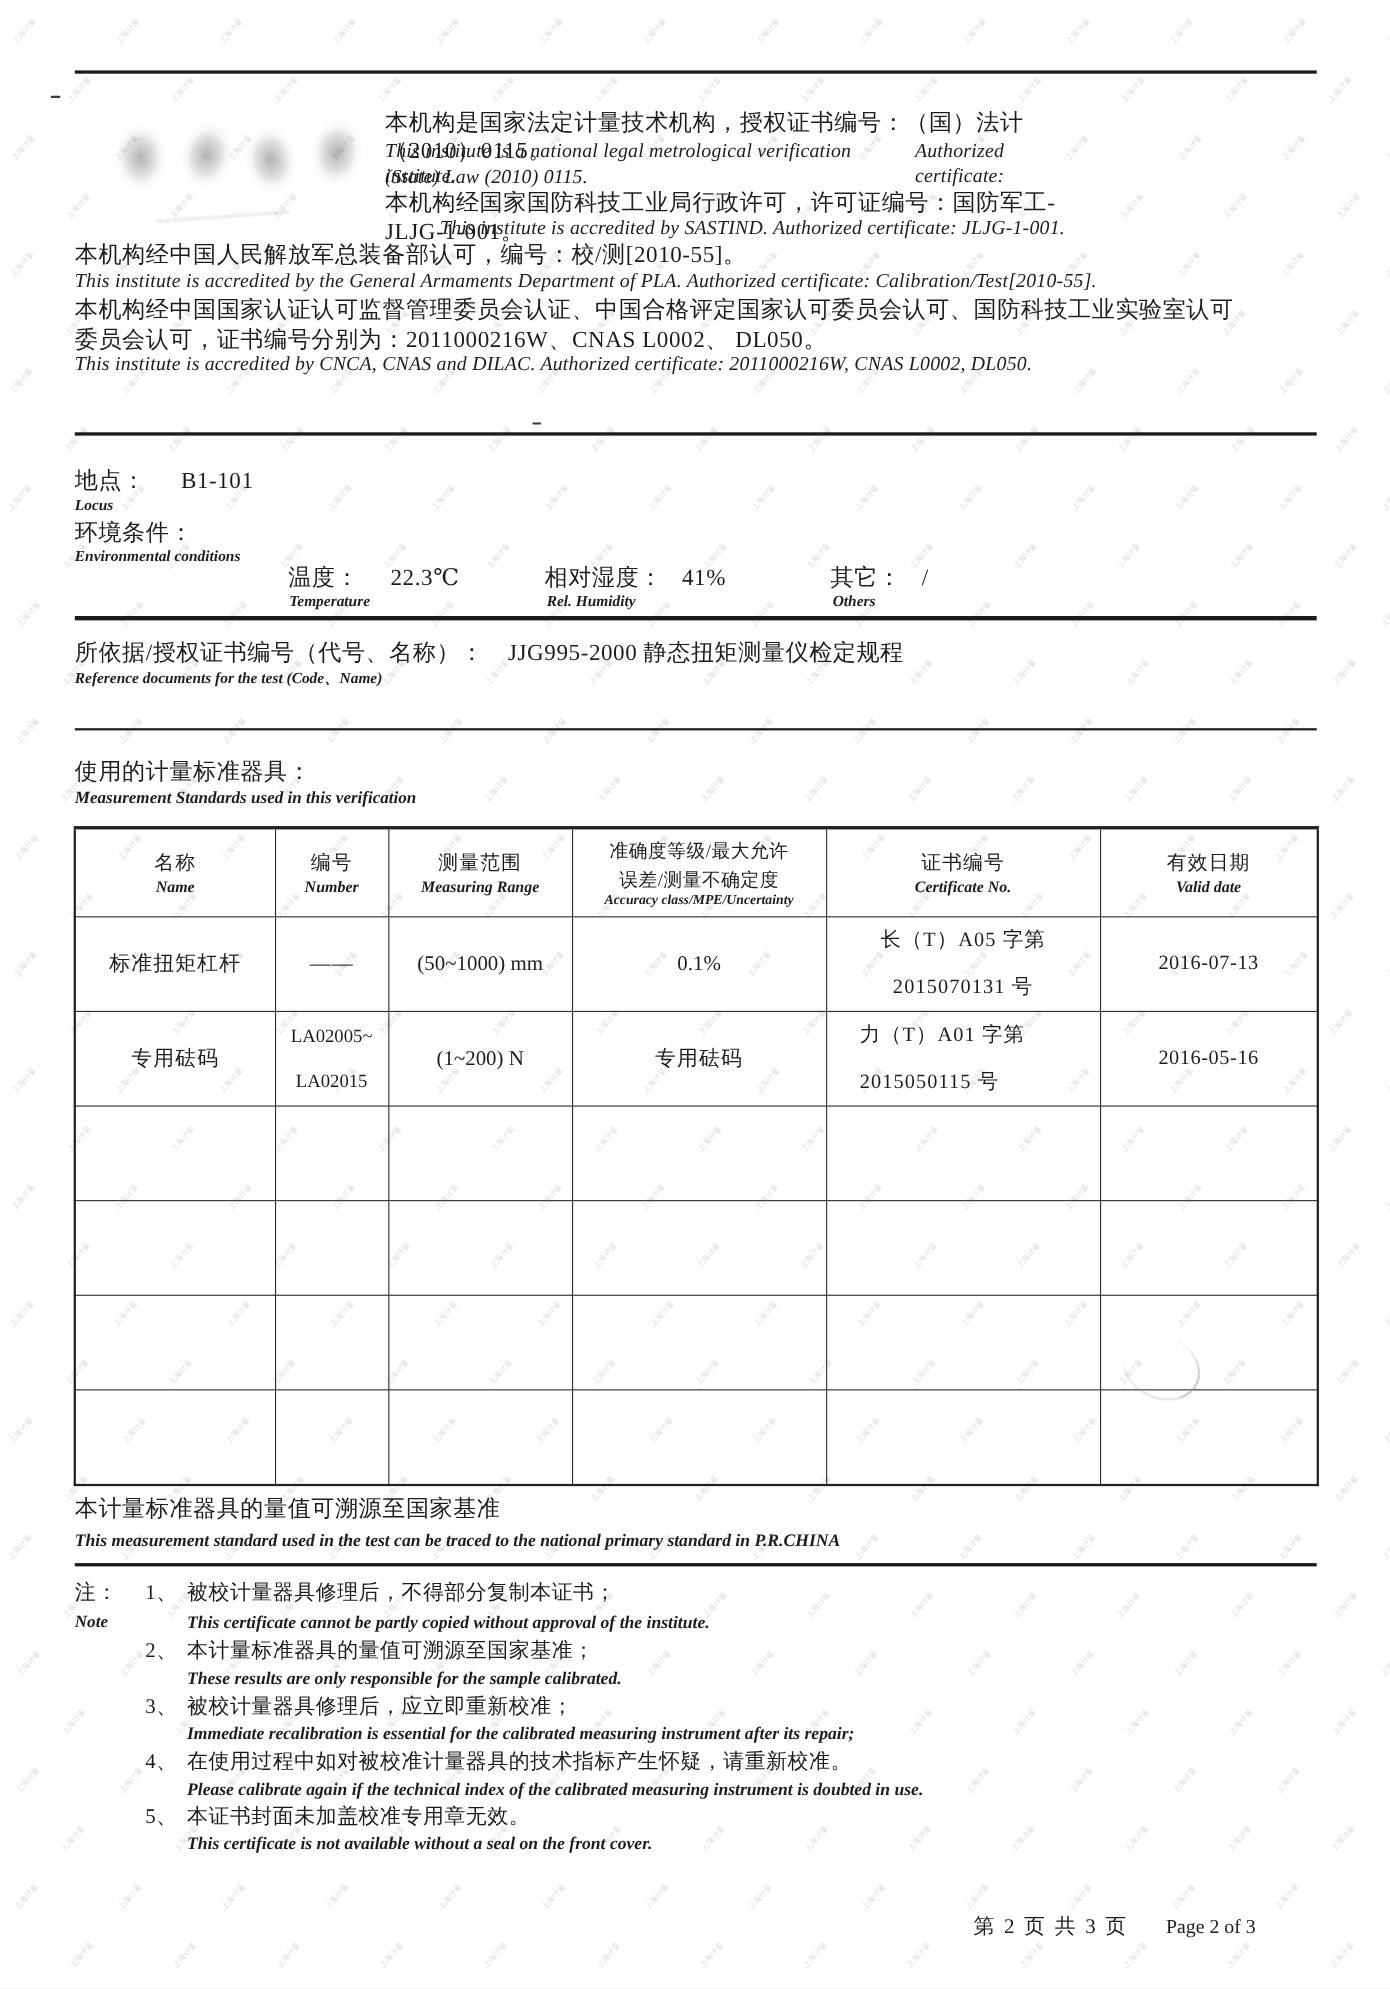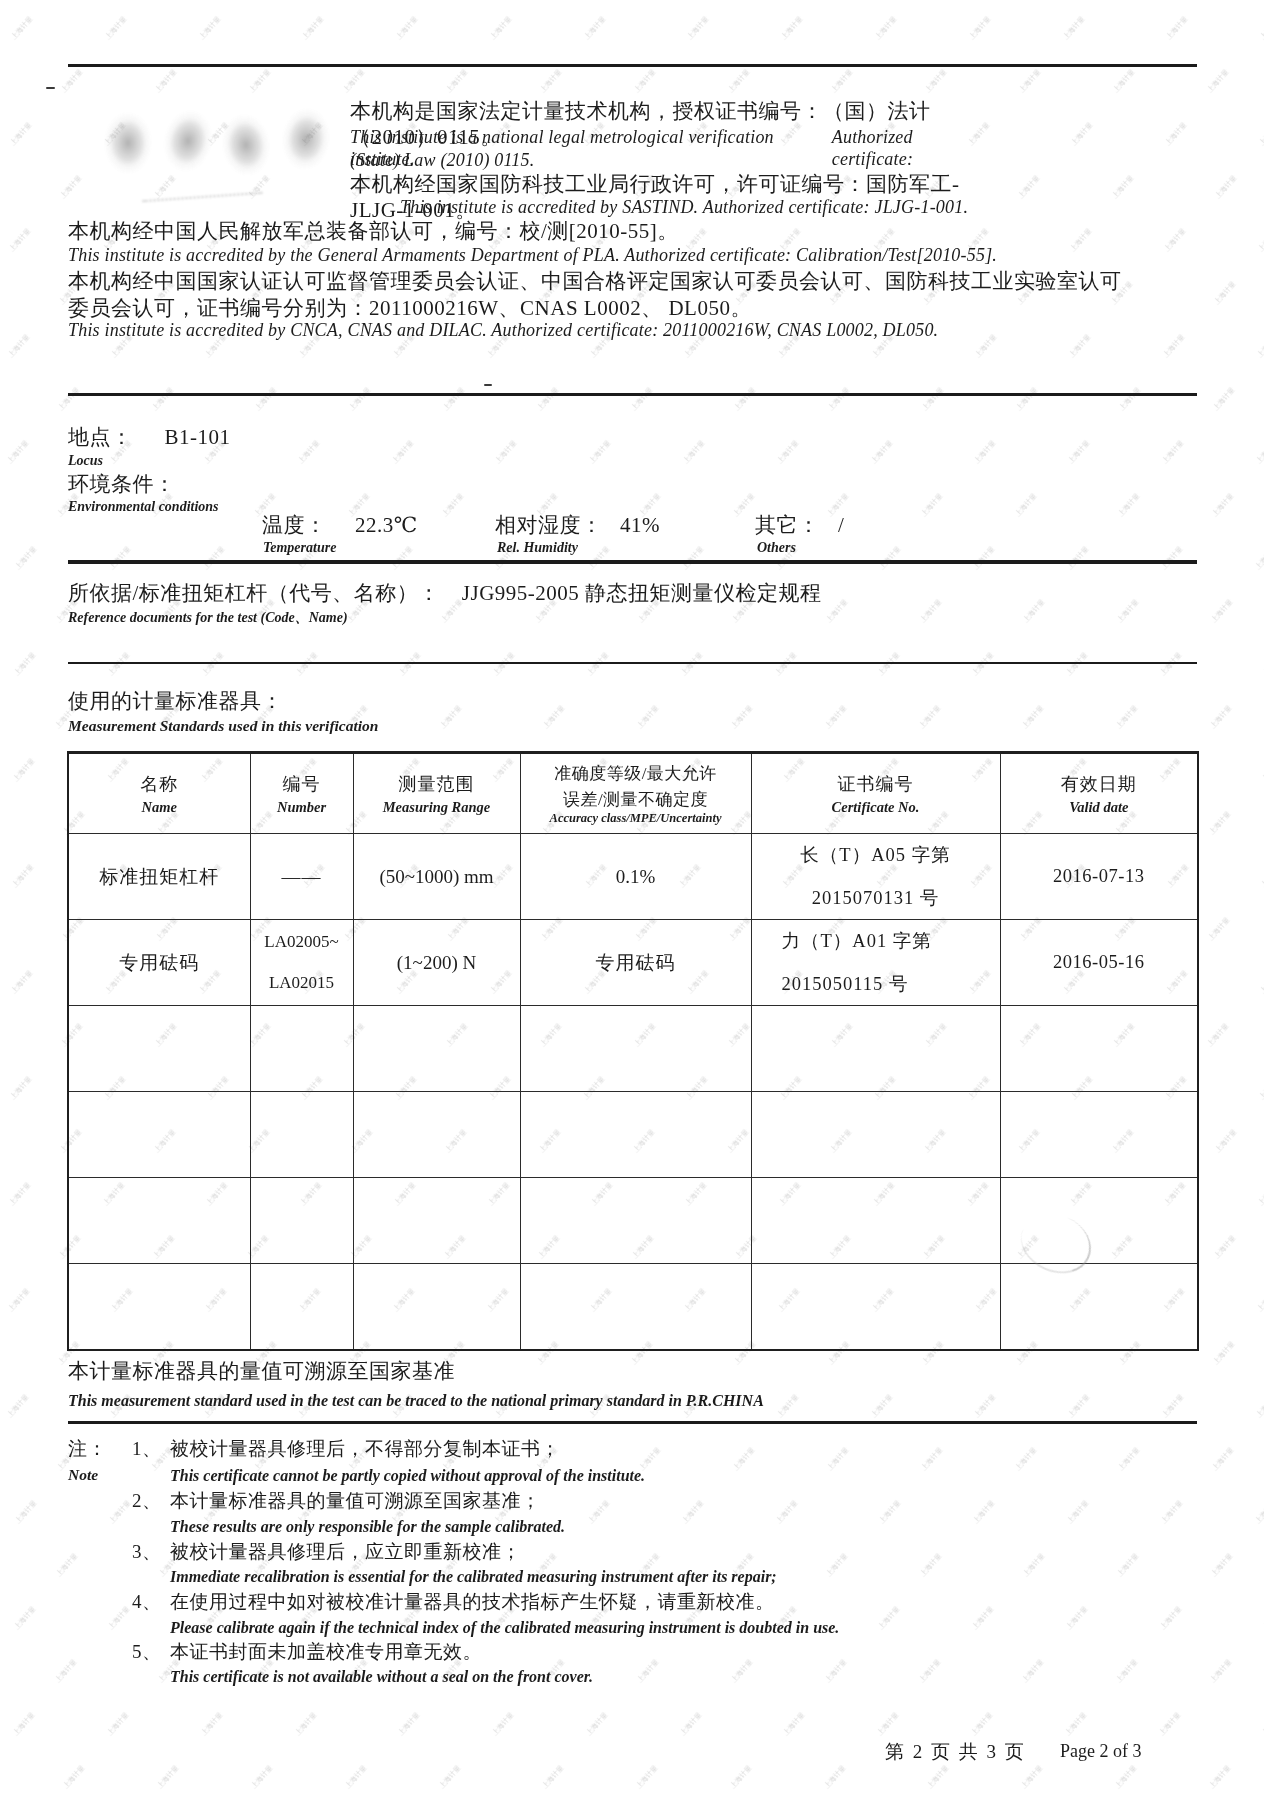--- a/index.html
+++ b/index.html
@@ -577,22 +577,22 @@
   <div class="abs cn" style="left:620px;top:512px;">41%</div>
   <div class="abs en-small" style="left:497px;top:540px;">Rel. Humidity</div>
 
   <div class="abs cn" style="left:755px;top:512px;">其它：</div>
   <div class="abs cn" style="left:838px;top:512px;">/</div>
   <div class="abs en-small" style="left:757px;top:540px;">Others</div>
 
   <div class="rule" style="left:68px;top:560px;width:1129px;height:4px;"></div>
 
   <div class="abs" style="left:68px;top:580px;white-space:nowrap;">
-    <span class="cn">所依据/标准扭矩杠杆（代号、名称）：</span>
-    <span class="cn" style="margin-left:18px;">JJG995-2005 静态扭矩测量仪检定规程</span>
+    <span class="cn">所依据/授权证书编号（代号、名称）：</span>
+    <span class="cn" style="margin-left:18px;">JJG995-2000 静态扭矩测量仪检定规程</span>
   </div>
   <div class="abs en-small" style="left:68px;top:610px;">Reference documents for the test (Code、Name)</div>
 
   <div class="rule" style="left:68px;top:662px;width:1129px;height:2px;"></div>
 
   <div class="abs cn" style="left:68px;top:688px;">使用的计量标准器具：</div>
   <div class="abs en-bold" style="left:68px;top:717px;">Measurement Standards used in this verification</div>
 
   <table class="std">
     <colgroup>

